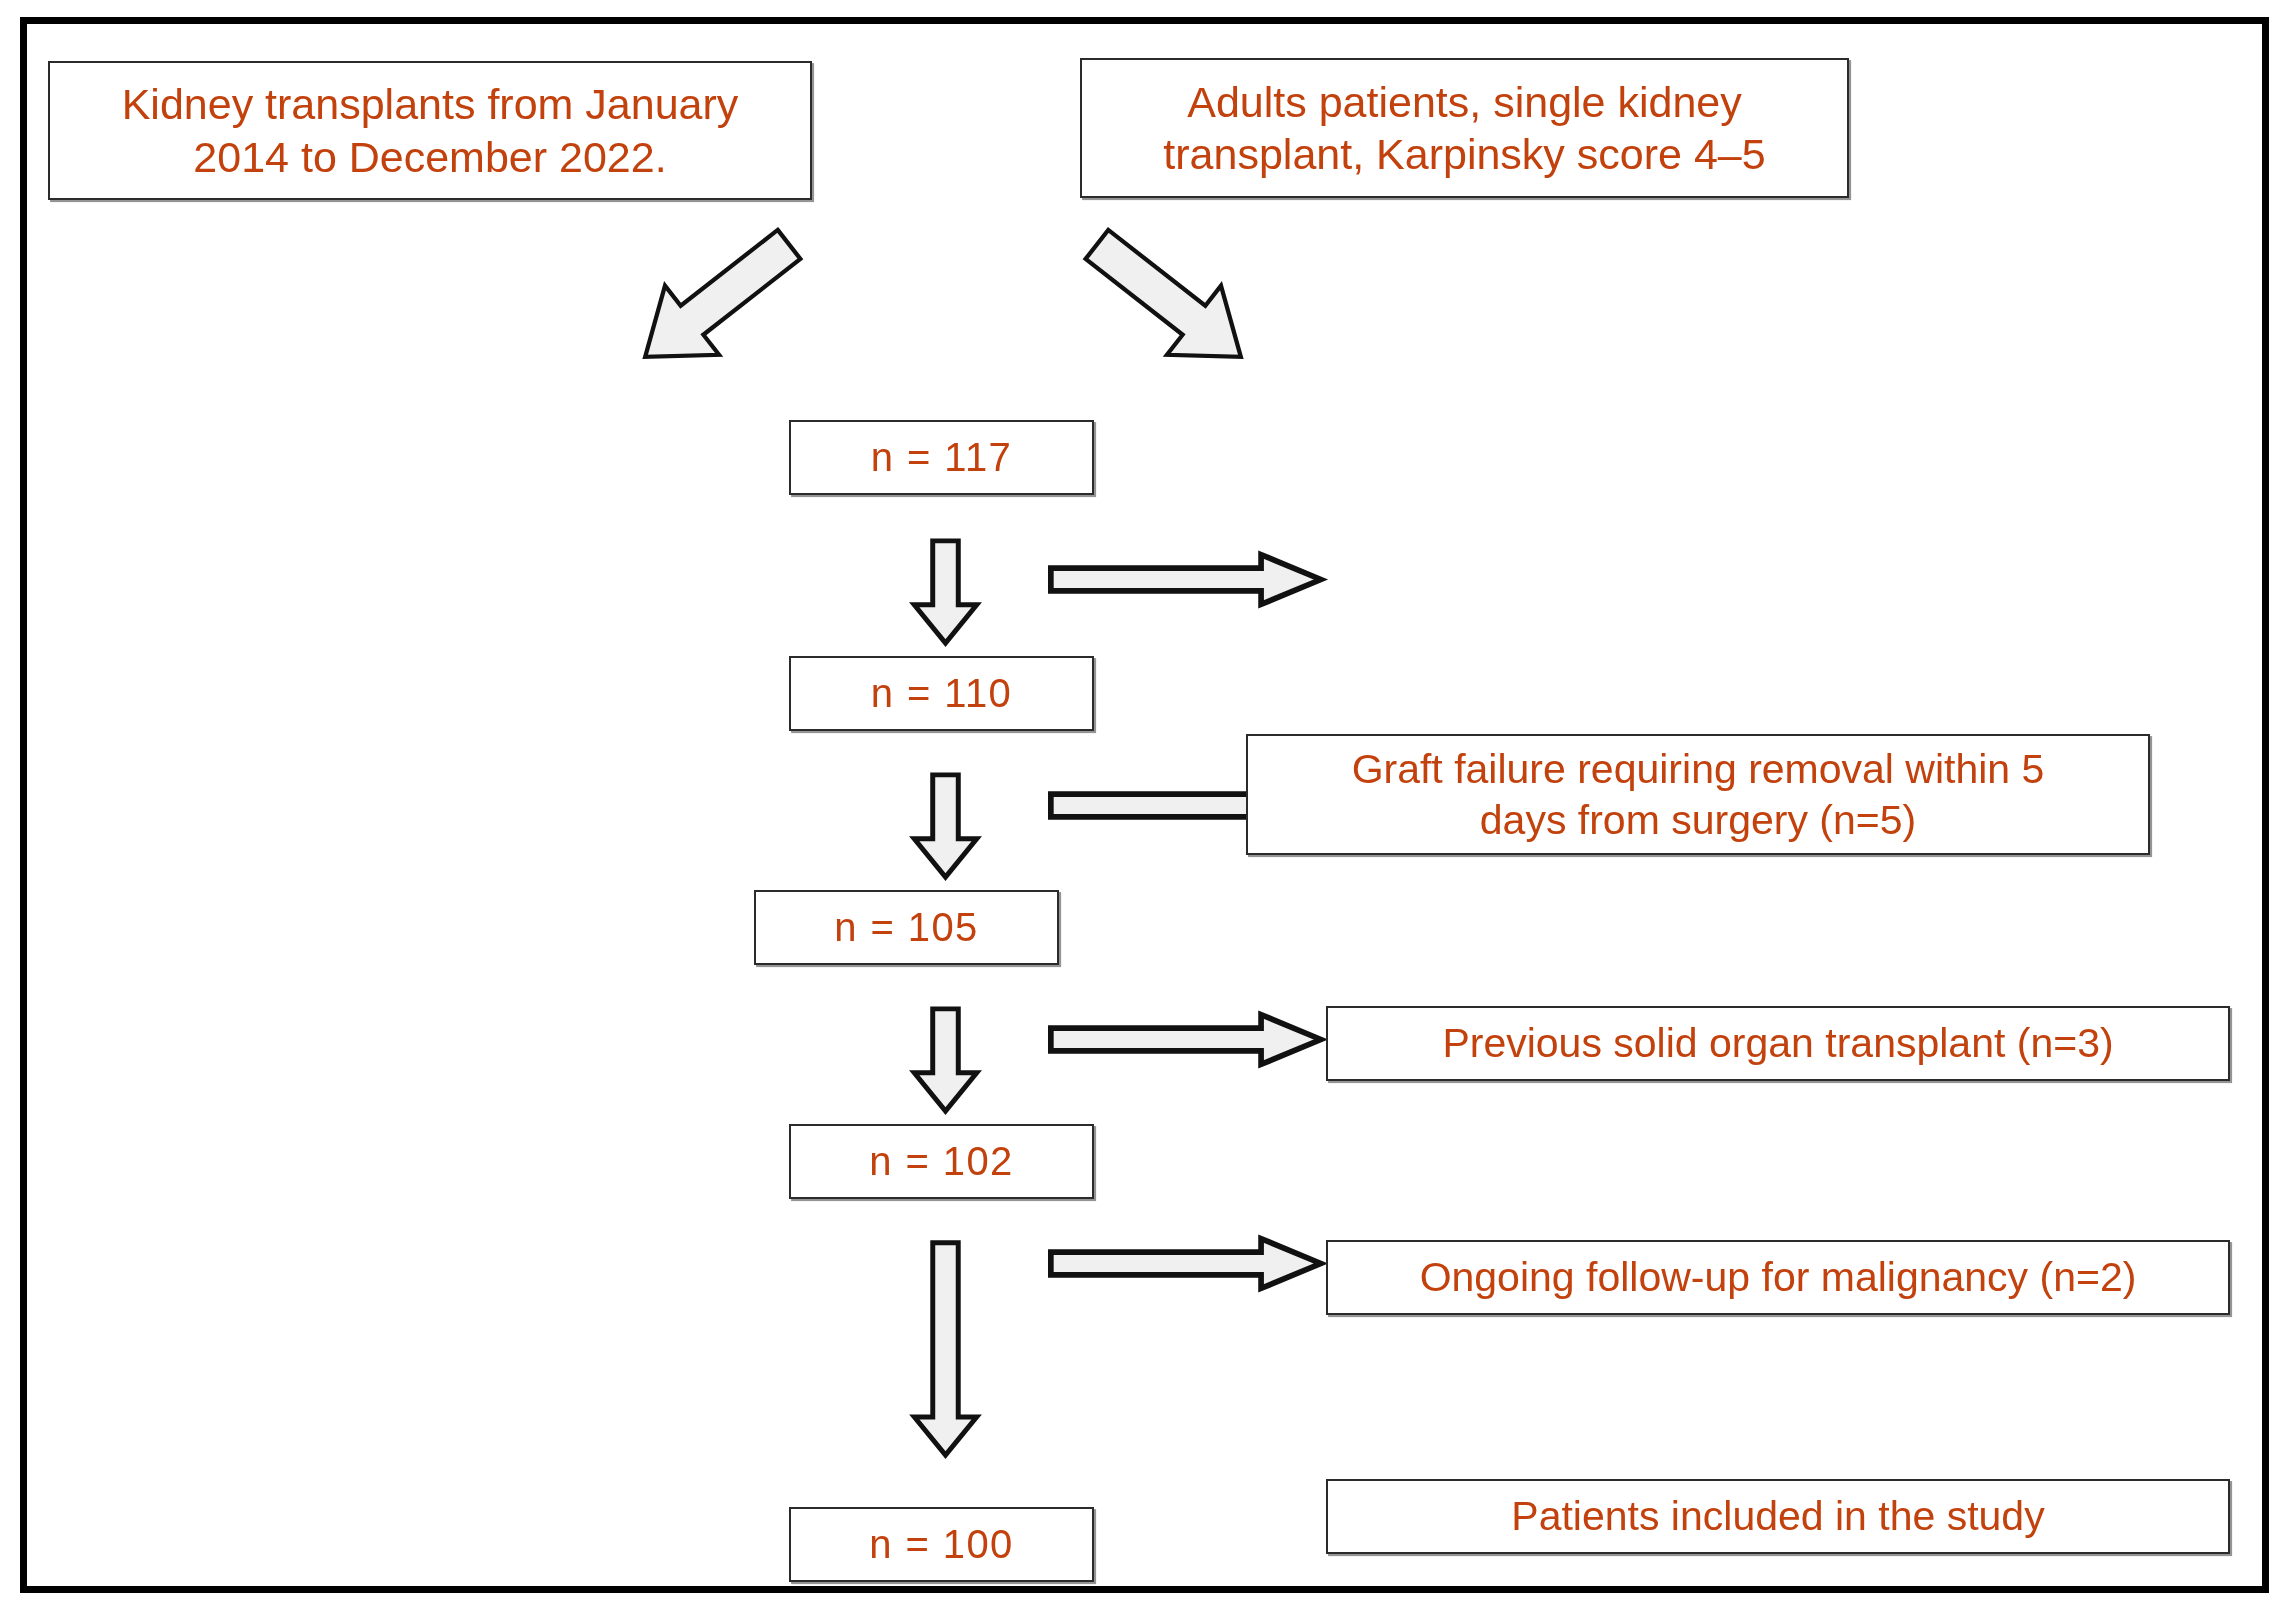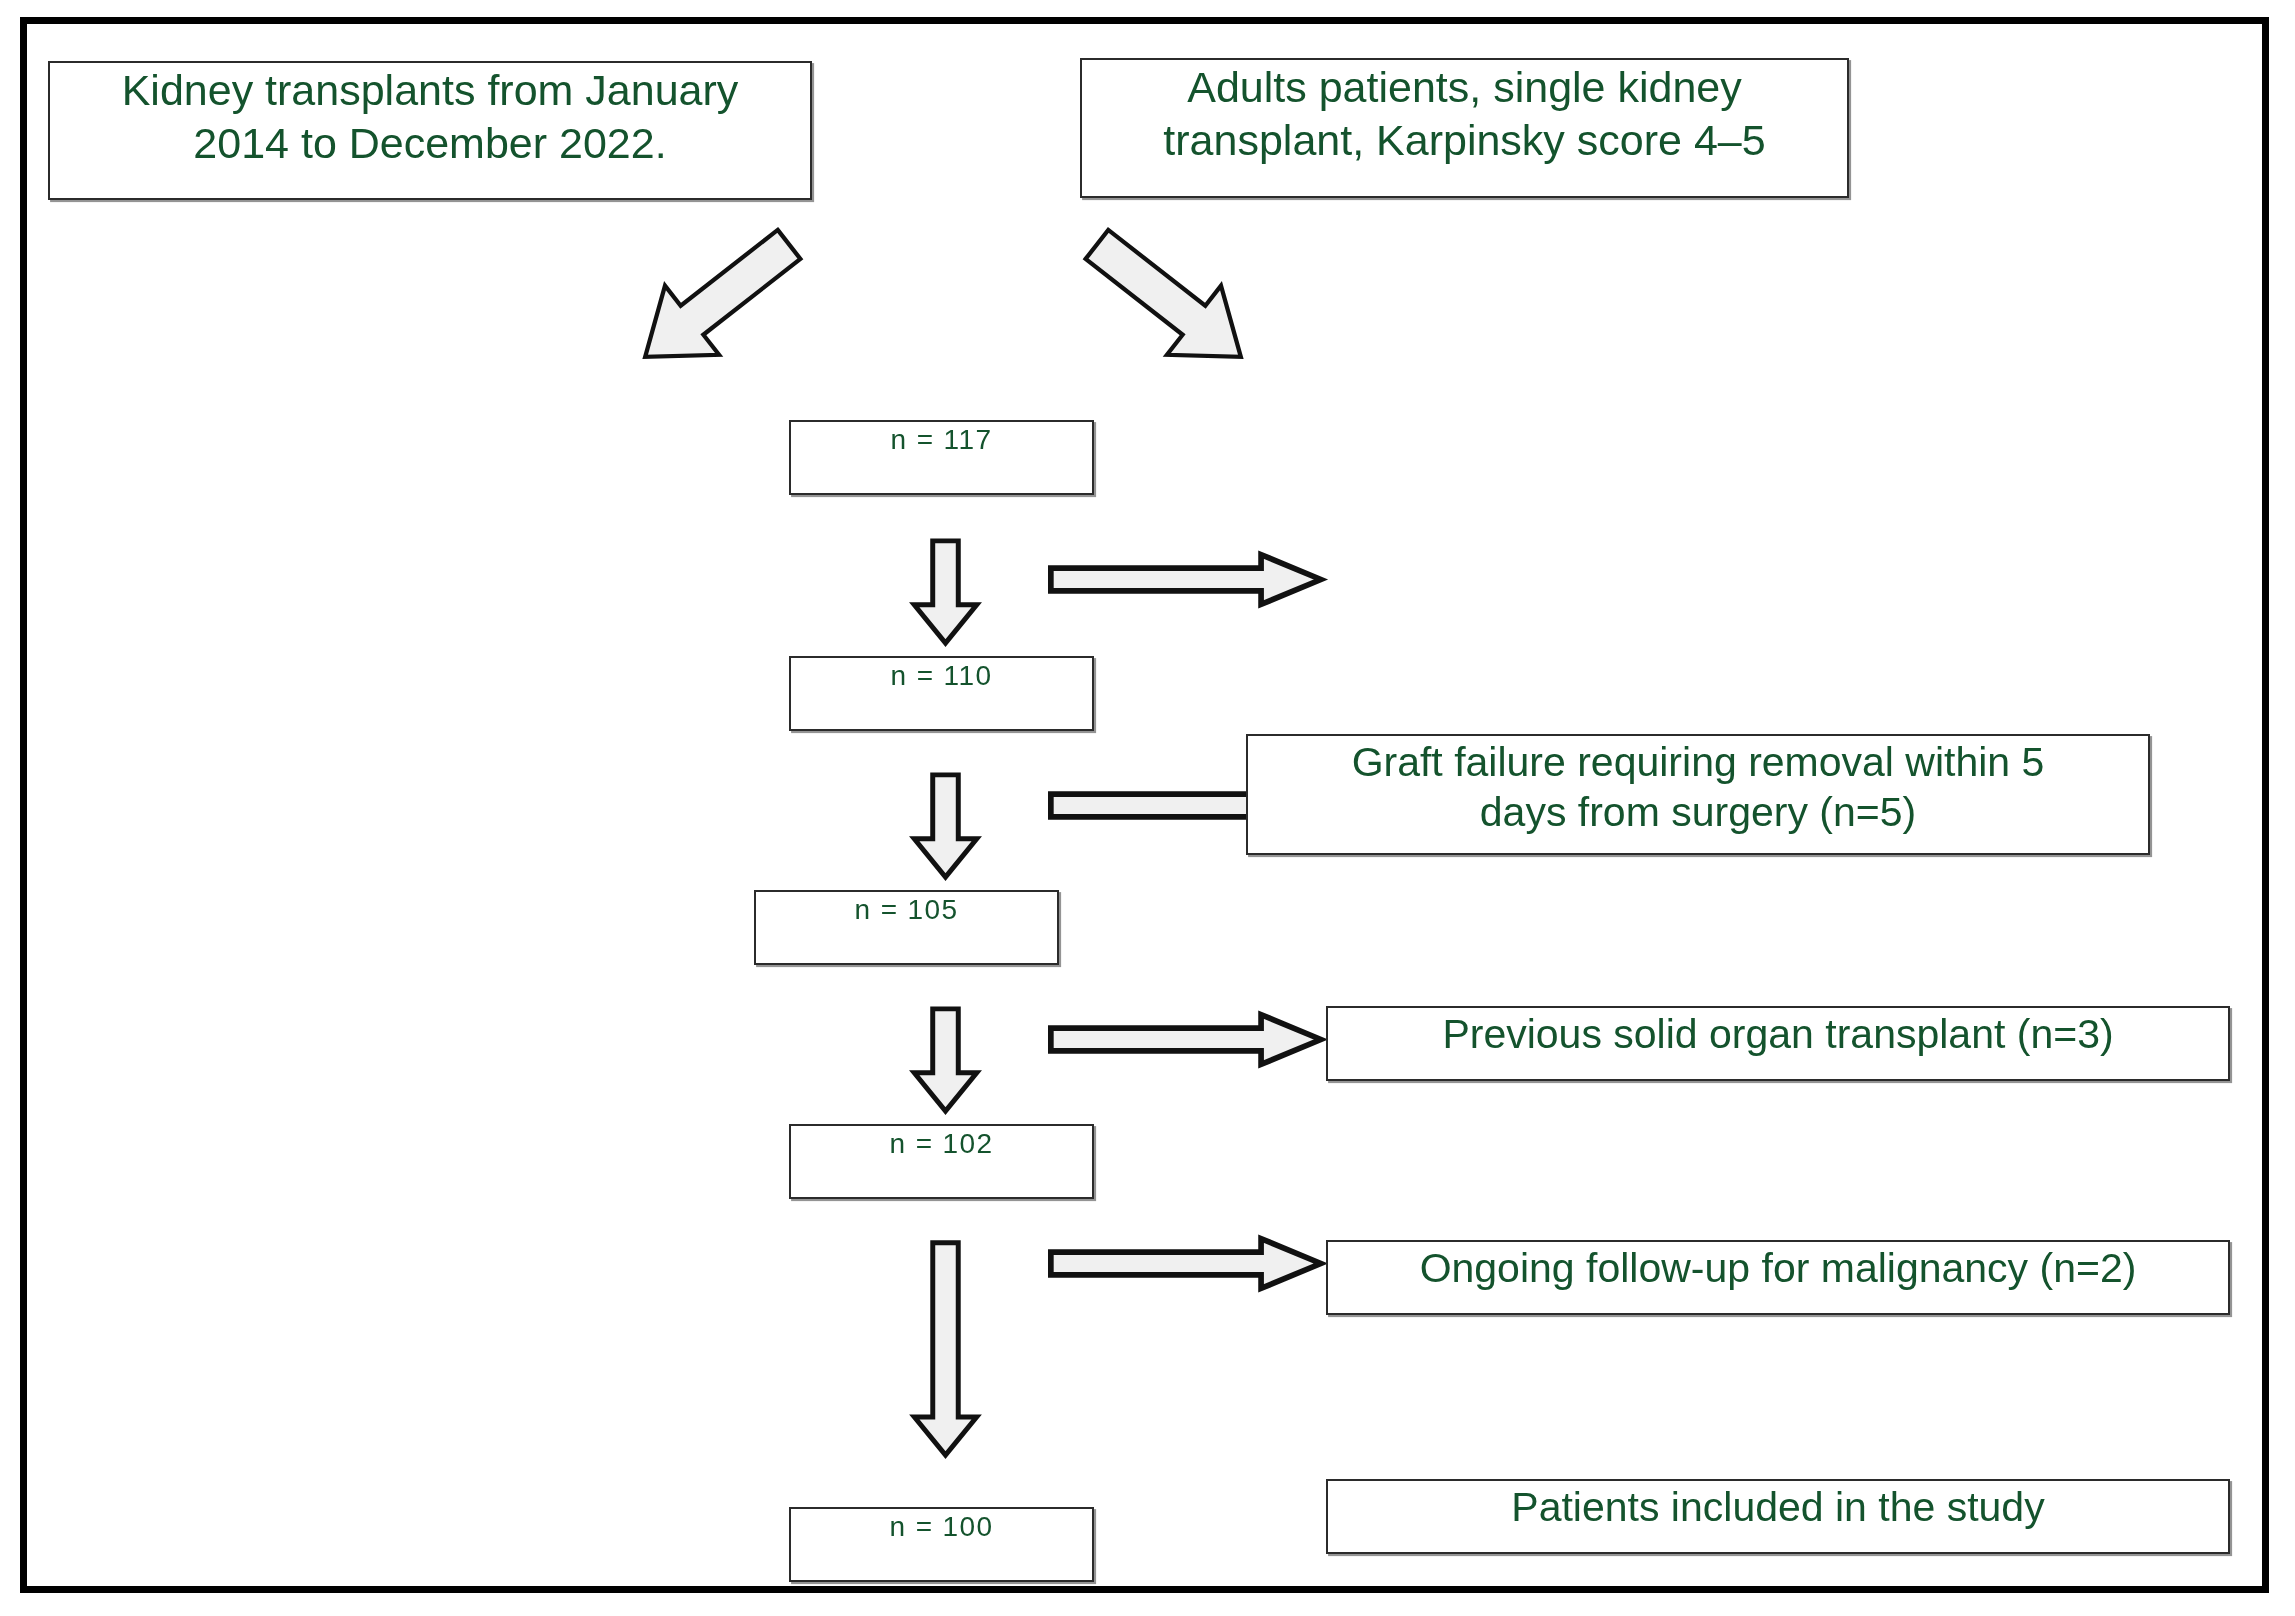--- a/index.html
+++ b/index.html
@@ -28,31 +28,32 @@
   }
 
   
   .fbox {
     position: absolute;
     box-sizing: border-box;
     background: #ffffff;
     border: 2.1px solid #2b2b2b;
     box-shadow: 2.1px 2.1px 0 0 rgba(60,60,60,0.55);
     display: flex;
+    align-items: center;
     justify-content: center;
     text-align: center;
-    color: #14532d;
+    color: #c2410c;
     line-height: 1.22;
     padding: 1.4px 7px;
   }
   .fbox .txt { display: block; width: 100%; }
 
   .big-text   { font-size: 43px; }
   .mid-text   { font-size: 41px; }
-  .n-text     { font-size: 28px; letter-spacing: 1.4px; }
+  .n-text     { font-size: 40px; letter-spacing: 1.4px; }
 
   
   .arrow {
     position: absolute;
   }
   .arrow svg { display: block; overflow: visible; }
   .arr-fill   { fill: #f0f0f0; }
   .arr-stroke { stroke: #111111; }
 </style>
 </head>

